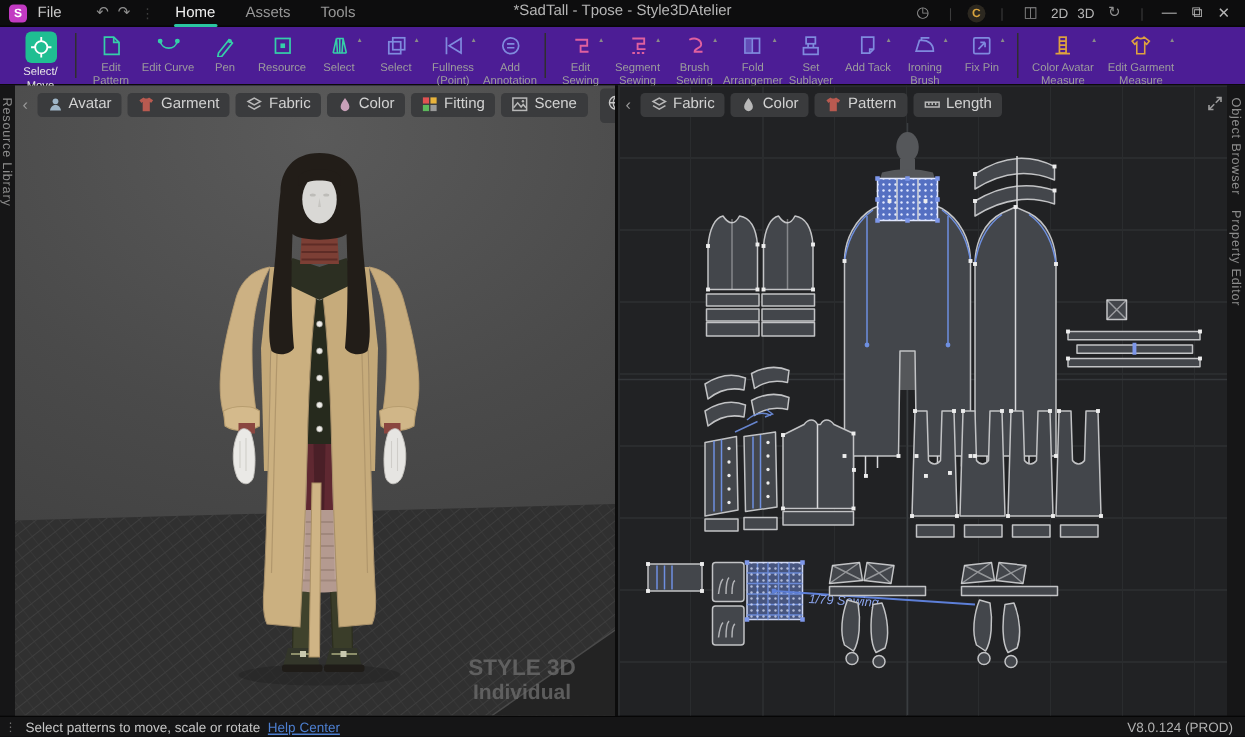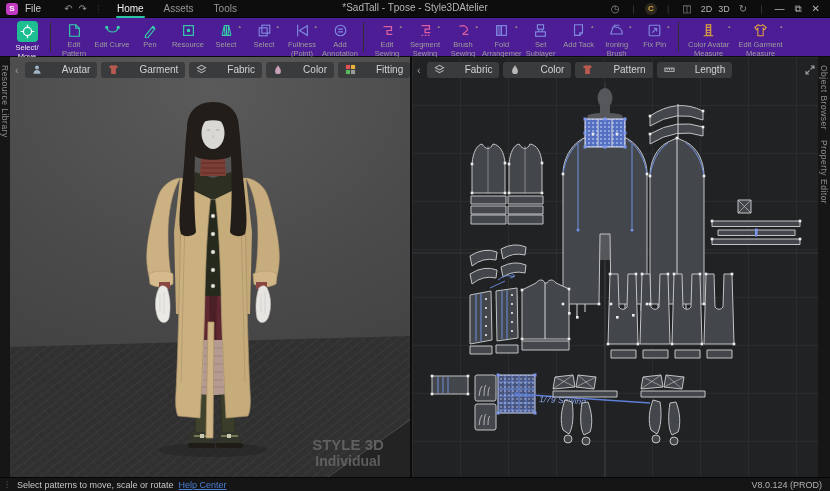--- a/index.html
+++ b/index.html
@@ -63,21 +63,21 @@
     background-image:repeating-linear-gradient(#2a2c2e 0 1px, transparent 1px 48px),
       repeating-linear-gradient(90deg,#2a2c2e 0 1px, transparent 1px 48px); }
   .vp-div { position:absolute; left:410px; top:0; width:2px; height:420px; background:#0c0c0c; }
   .vp-svg { position:absolute; left:0; top:25px; }
 
   
   .vtabs { position:absolute; top:3px; left:3px; right:3px; height:20px; display:flex;
     align-items:center; gap:4px; z-index:5; }
   .chev { color:#9a9a9a; font-size:11px; padding:0 2px; }
   .vtab { background:#3a3b3d; border-radius:3px; padding:2px 7px 3px; font-size:10px;
-    color:#d2d2d2; display:flex; align-items:center; gap:20px; white-space:nowrap; }
+    color:#d2d2d2; display:flex; align-items:center; gap:4px; white-space:nowrap; }
   .vtab svg { display:block; }
   .vtabs .spacer { flex:1; }
   .dd-btn { background:#3a3b3d; border-radius:3px; padding:2px 5px 3px; display:flex;
     align-items:center; gap:3px; color:#c9c9c9; }
   .expand { color:#9a9a9a; }
 
   
   .statusbar { height:14px; background:#151516; display:flex; align-items:center;
     font-size:9px; color:#c6c6c6; padding:0 8px 0 3px; border-top:1px solid #060606; }
   .status-handle { color:#6f6f6f; margin-right:6px; font-size:8px; }

